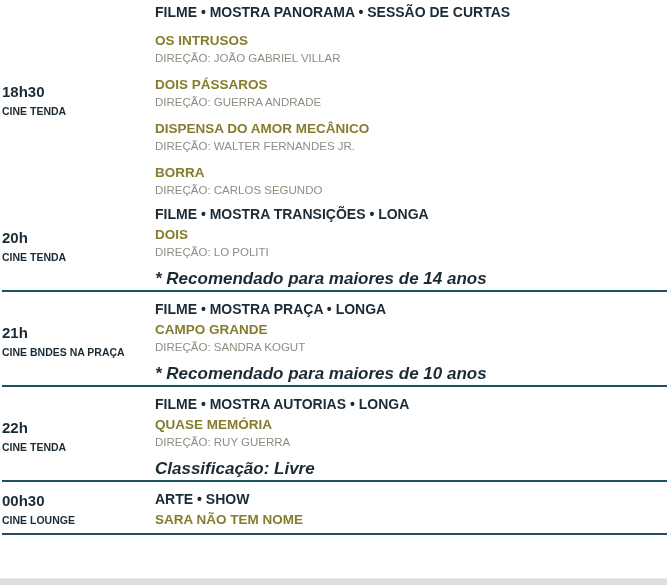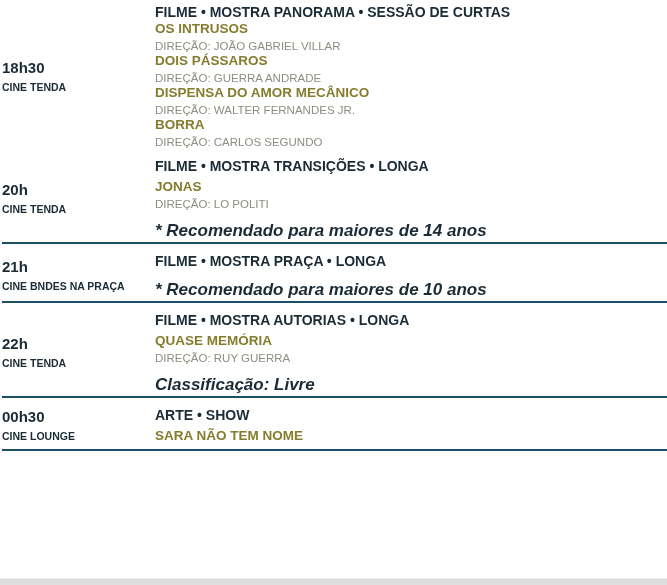--- a/index.html
+++ b/index.html
@@ -17,21 +17,21 @@
     position:relative; overflow:hidden;
   }
   .schedule { padding:4px 0 0 2px; }
   .session { display:flex; align-items:center; }
   .session + .session, .divider + .session { padding-top:9px; }
   .col-left { width:153px; flex-shrink:0; }
   .col-right { flex:1; min-width:0; }
   .time { font-size:15px; font-weight:bold; color:var(--navy); line-height:18px; }
   .venue { font-size:10.5px; font-weight:bold; color:var(--navy); line-height:13px; margin-top:4px; }
   .category { font-size:14px; font-weight:bold; color:var(--navy); line-height:17px; }
-  .film { }
+  .film { margin-top:12px; }
   .session-single .film { margin-top:4px; }
   .film-title { font-size:13.5px; font-weight:bold; color:var(--olive); line-height:16px; }
   .film-director { font-size:11.5px; color:var(--dirgray); line-height:14px; margin-top:2px; }
   .note { font-size:17px; font-weight:bold; font-style:italic; color:var(--navy); line-height:14px; margin-top:13px; }
   .divider { height:2px; background:var(--teal); margin-top:5px; }
   .divider.after-note { margin-top:4px; }
   .footer-strip {
     position:absolute; left:0; bottom:0; width:667px; height:7px;
     background:var(--strip); border-top:1px solid #ebebeb;
   }
@@ -68,35 +68,39 @@
   </div>
 
   <div class="session session-single">
     <div class="col-left">
       <div class="time">20h</div>
       <div class="venue">CINE TENDA</div>
     </div>
     <div class="col-right">
       <div class="category">FILME • MOSTRA TRANSIÇÕES • LONGA</div>
       <div class="film">
-        <div class="film-title">JONAS</div>
+        <div class="film-title">DOIS</div>
         <div class="film-director">DIREÇÃO: LO POLITI</div>
       </div>
       <div class="note">* Recomendado para maiores de 14 anos</div>
     </div>
   </div>
   <div class="divider after-note"></div>
 
   <div class="session session-single">
     <div class="col-left">
       <div class="time">21h</div>
       <div class="venue">CINE BNDES NA PRAÇA</div>
     </div>
     <div class="col-right">
       <div class="category">FILME • MOSTRA PRAÇA • LONGA</div>
+      <div class="film">
+        <div class="film-title">CAMPO GRANDE</div>
+        <div class="film-director">DIREÇÃO: SANDRA KOGUT</div>
+      </div>
       <div class="note">* Recomendado para maiores de 10 anos</div>
     </div>
   </div>
   <div class="divider after-note"></div>
 
   <div class="session session-single">
     <div class="col-left">
       <div class="time">22h</div>
       <div class="venue">CINE TENDA</div>
     </div>

